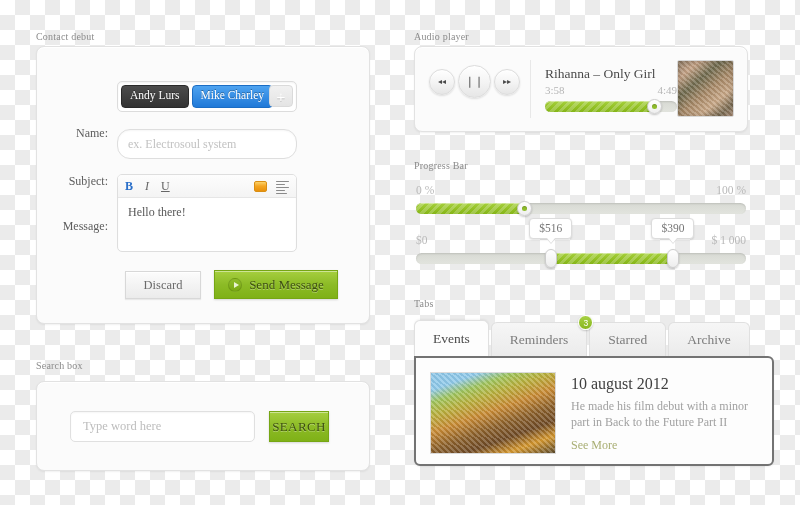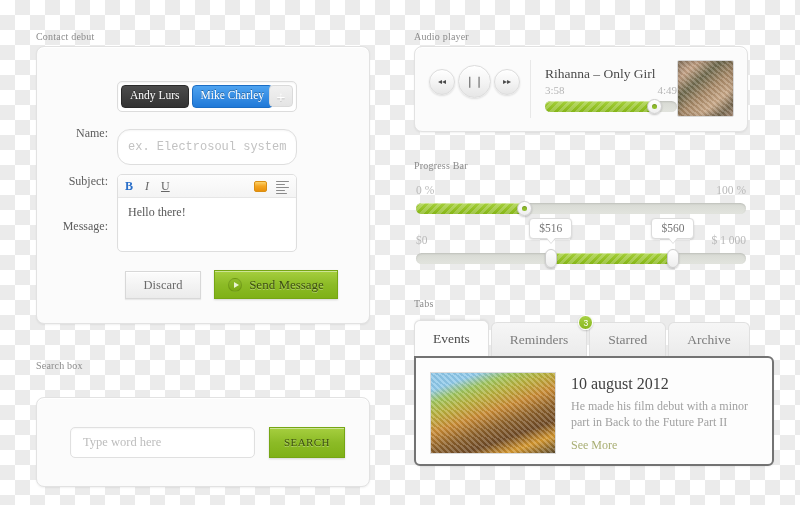--- a/index.html
+++ b/index.html
@@ -89,26 +89,26 @@
     display: flex; align-items: center; justify-content: center;
     color: #ffffff;
     font-size: 15px;
     font-family: "Liberation Sans", sans-serif;
     text-shadow: 0 1px 0 #c4c4c4;
     line-height: 1;
   }
 
   .text-input {
     width: 180px;
-    height: 36px;
+    height: 30px;
     background: #fff;
     border: 1px solid #dedede;
     border-radius: 13px;
     padding: 0 10px;
-    font-family: Liberation Mono, monospace;
+    font-family: Liberation Serif, serif;
     font-size: 12px;
     color: #c0c0c0;
     box-shadow: inset 0 1px 2px rgba(0,0,0,0.04);
     outline: none;
   }
   .text-input::placeholder { color: #c2c2c2; }
 
   .editor {
     width: 180px;
     background: #fff;
@@ -198,34 +198,34 @@
   .play-dot::after {
     content: "";
     width: 0; height: 0;
     border-left: 5px solid #e9f3d2;
     border-top: 3.5px solid transparent;
     border-bottom: 3.5px solid transparent;
     margin-left: 2px;
   }
 
   
-  #search-panel { left: 36px; top: 397px; width: 334px; height: 90px; }
+  #search-panel { left: 36px; top: 381px; width: 334px; height: 90px; }
   .search-input {
     position: absolute; left: 33px; top: 29px;
     width: 185px; height: 31px;
     background: #fff; border: 1px solid #e0e0e0; border-radius: 5px;
     padding: 0 12px;
     font-family: "Liberation Serif", serif; font-size: 12.5px; color: #bdbdbd;
     box-shadow: inset 0 1px 2px rgba(0,0,0,0.04);
     outline: none;
   }
   .search-input::placeholder { color: #bdbdbd; }
   .btn-search {
     position: absolute; left: 232px; top: 29px;
-    width: 76px; height: 31px; font-size: 11px; letter-spacing: 0.4px;
+    width: 60px; height: 31px; font-size: 13px; letter-spacing: 0.4px;
   }
 
   
   #audio-panel { left: 414px; top: 46px; width: 334px; height: 86px; }
   .audio-controls { position: absolute; left: 14px; top: 18px; display: flex; align-items: center; }
   .round-btn {
     border-radius: 50%;
     background: linear-gradient(to bottom, #ffffff 0%, #f3f3f3 55%, #e6e6e6 100%);
     border: 1px solid #dcdcdc;
     box-shadow: 0 1px 2px rgba(0,0,0,0.12), inset 0 1px 0 #fff;
@@ -489,21 +489,21 @@
 
   <div class="track" style="left:2px; top:31px; width:330px;">
     <div class="fill" id="single-fill" style="width: 108.9px;"></div>
     <div class="knob-round" id="single-knob" style="top: -2px; left: 101.4px;"></div>
   </div>
 
   <div class="slider-caption" style="left:2px; top:62px;">$0</div>
   <div class="slider-caption" style="right:2px; top:62px;">$ 1 000</div>
 
   <div class="tooltip" id="tip-low" style="top: 46px; left: 115.3px;">$516</div>
-  <div class="tooltip" id="tip-high" style="top: 46px; left: 237.4px;">$560</div>
+  <div class="tooltip" id="tip-high" style="top: 46px; left: 237.4px;">$390</div>
 
   <div class="track" style="left:2px; top:81px; width:330px;">
     <div class="fill-mid" id="range-fill" style="left: 135.3px; width: 122.1px;"></div>
     <div class="knob-pill" id="range-knob-low" style="top: -4px; left: 129.3px;"></div>
     <div class="knob-pill" id="range-knob-high" style="top: -4px; left: 251.4px;"></div>
   </div>
 </div>
 
 <div class="section-label" style="left:414px; top:298px;">Tabs</div>
 

